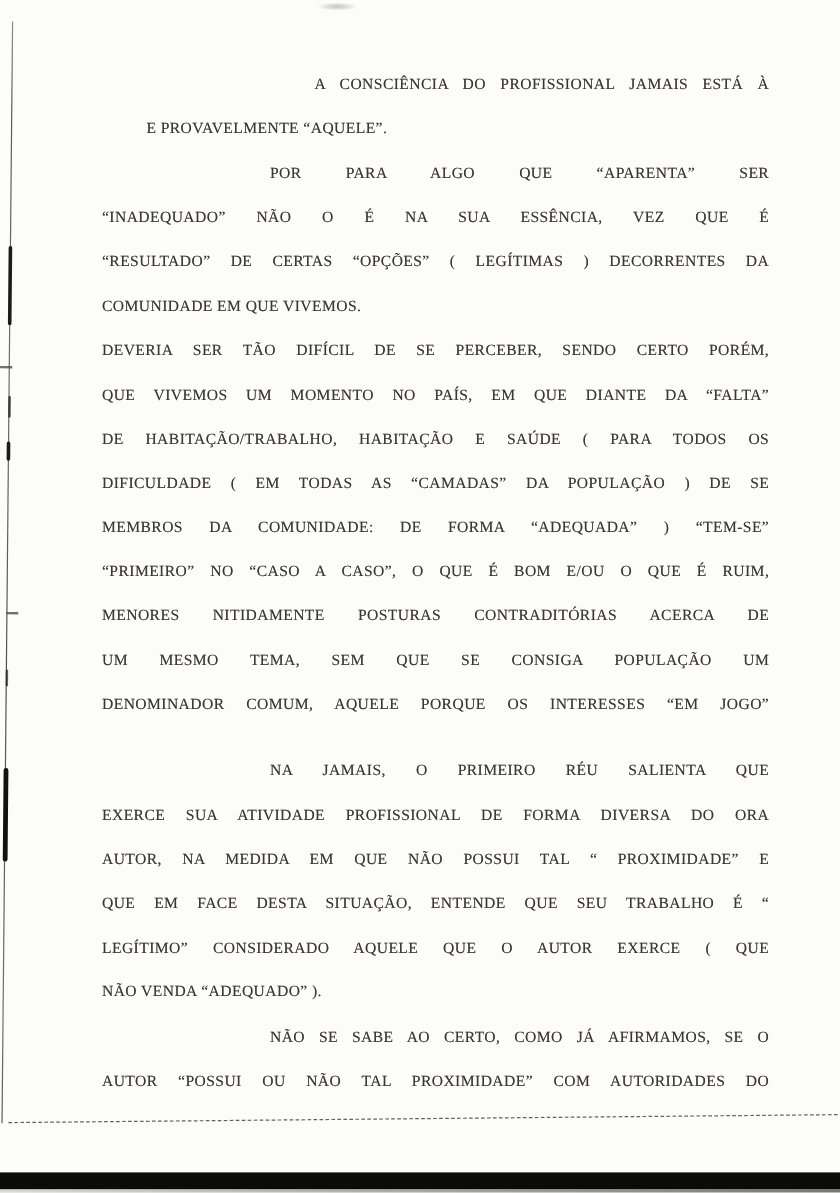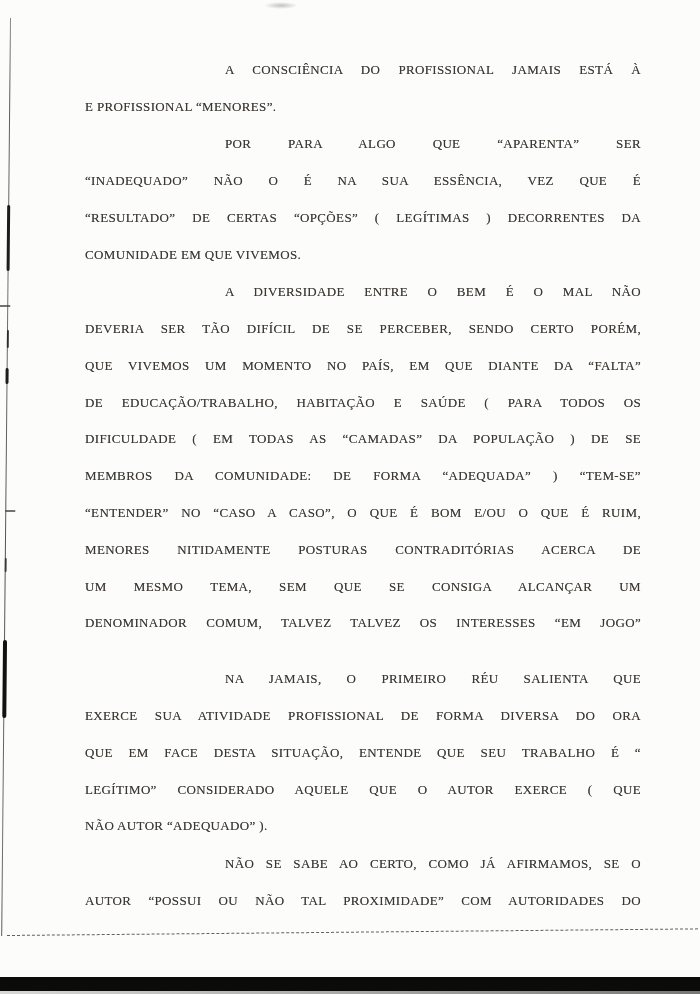--- a/index.html
+++ b/index.html
@@ -15,21 +15,21 @@
     position:absolute;
     left:85px;top:0;width:556px;
     padding-top:61px;
     color:#3b3833;
     font-size:13px;
     line-height:18.4px;
     letter-spacing:0.35px;
     text-shadow:0 0 0.5px rgba(59,56,51,0.55);
   }
   .paragraph{margin:19px 0 0 0;}
-  .paragraph:first-child{margin-top:0;}
+  .paragraph:first-child{margin-top:0;margin-left:37px;}
   .tline{text-align:justify;}
   .tline::after{content:"";display:inline-block;width:100%;height:0;}
   .tline.indent{padding-left:140px;}
   .tline.last{text-align:left;}
   .tline.last::after{display:none;}
   
   .left-scan-line{
     position:absolute;left:10px;top:18px;width:2px;height:918px;
     transform:rotate(0.55deg);transform-origin:top center;
   }
@@ -82,46 +82,46 @@
     <div class="blob b3"></div>
     <div class="blob b4"></div>
     <div class="blob b5"></div>
     <div class="tick t1"></div>
     <div class="tick t2"></div>
   </div>
 
   <div class="doc-text" id="doc-text">
       <div class="paragraph">
         <div class="tline indent">A CONSCIÊNCIA DO PROFISSIONAL JAMAIS  ESTÁ À</div>
-        <div class="tline last">E PROFISSIONAL “MENORES”.</div>
+        <div class="tline last">E PROVAVELMENTE “AQUELE”.</div>
       </div>
       <div class="paragraph">
         <div class="tline indent">POR PARA ALGO QUE “APARENTA” SER</div>
         <div class="tline">“INADEQUADO” NÃO O É NA SUA ESSÊNCIA, VEZ QUE É</div>
         <div class="tline">“RESULTADO” DE CERTAS “OPÇÕES” ( LEGÍTIMAS ) DECORRENTES DA</div>
         <div class="tline last">COMUNIDADE EM QUE VIVEMOS.</div>
       </div>
       <div class="paragraph">
-        <div class="tline indent">A DIVERSIDADE ENTRE O BEM É O MAL NÃO</div>
         <div class="tline">DEVERIA SER TÃO DIFÍCIL DE SE PERCEBER, SENDO CERTO PORÉM,</div>
         <div class="tline">QUE VIVEMOS UM MOMENTO NO PAÍS, EM QUE DIANTE DA “FALTA”</div>
-        <div class="tline">DE EDUCAÇÃO/TRABALHO, HABITAÇÃO E SAÚDE ( PARA TODOS OS</div>
+        <div class="tline">DE HABITAÇÃO/TRABALHO, HABITAÇÃO E SAÚDE ( PARA TODOS OS</div>
         <div class="tline">DIFICULDADE ( EM TODAS AS “CAMADAS” DA POPULAÇÃO ) DE SE</div>
         <div class="tline">MEMBROS DA COMUNIDADE: DE FORMA “ADEQUADA” ) “TEM-SE”</div>
-        <div class="tline">“ENTENDER” NO “CASO A CASO”, O QUE É BOM E/OU O QUE É RUIM,</div>
+        <div class="tline">“PRIMEIRO” NO “CASO A CASO”, O QUE É BOM E/OU O QUE É RUIM,</div>
         <div class="tline">MENORES NITIDAMENTE POSTURAS CONTRADITÓRIAS ACERCA DE</div>
-        <div class="tline">UM MESMO TEMA, SEM QUE SE CONSIGA ALCANÇAR UM</div>
-        <div class="tline">DENOMINADOR COMUM, TALVEZ TALVEZ OS INTERESSES “EM JOGO”</div>
+        <div class="tline">UM MESMO TEMA, SEM QUE SE CONSIGA POPULAÇÃO UM</div>
+        <div class="tline">DENOMINADOR COMUM, AQUELE PORQUE OS INTERESSES “EM JOGO”</div>
       </div>
       <div class="paragraph">
         <div class="tline indent">NA JAMAIS, O PRIMEIRO RÉU SALIENTA QUE</div>
         <div class="tline">EXERCE SUA ATIVIDADE PROFISSIONAL DE FORMA DIVERSA  DO ORA</div>
+        <div class="tline">AUTOR, NA MEDIDA EM QUE NÃO POSSUI TAL “ PROXIMIDADE” E</div>
         <div class="tline">QUE EM FACE DESTA SITUAÇÃO, ENTENDE QUE SEU TRABALHO É “</div>
         <div class="tline">LEGÍTIMO”   CONSIDERADO AQUELE QUE O AUTOR EXERCE ( QUE</div>
-        <div class="tline last">NÃO AUTOR “ADEQUADO” ).</div>
+        <div class="tline last">NÃO VENDA “ADEQUADO” ).</div>
       </div>
       <div class="paragraph">
         <div class="tline indent">NÃO SE SABE AO CERTO, COMO JÁ AFIRMAMOS, SE O</div>
         <div class="tline">AUTOR “POSSUI OU NÃO TAL PROXIMIDADE” COM AUTORIDADES DO</div>
       </div>
     </div>
 
   <div class="fold-dashed-line"></div>
   <div class="scanner-bar"></div>
   <div class="scanner-bar-fade"></div>

